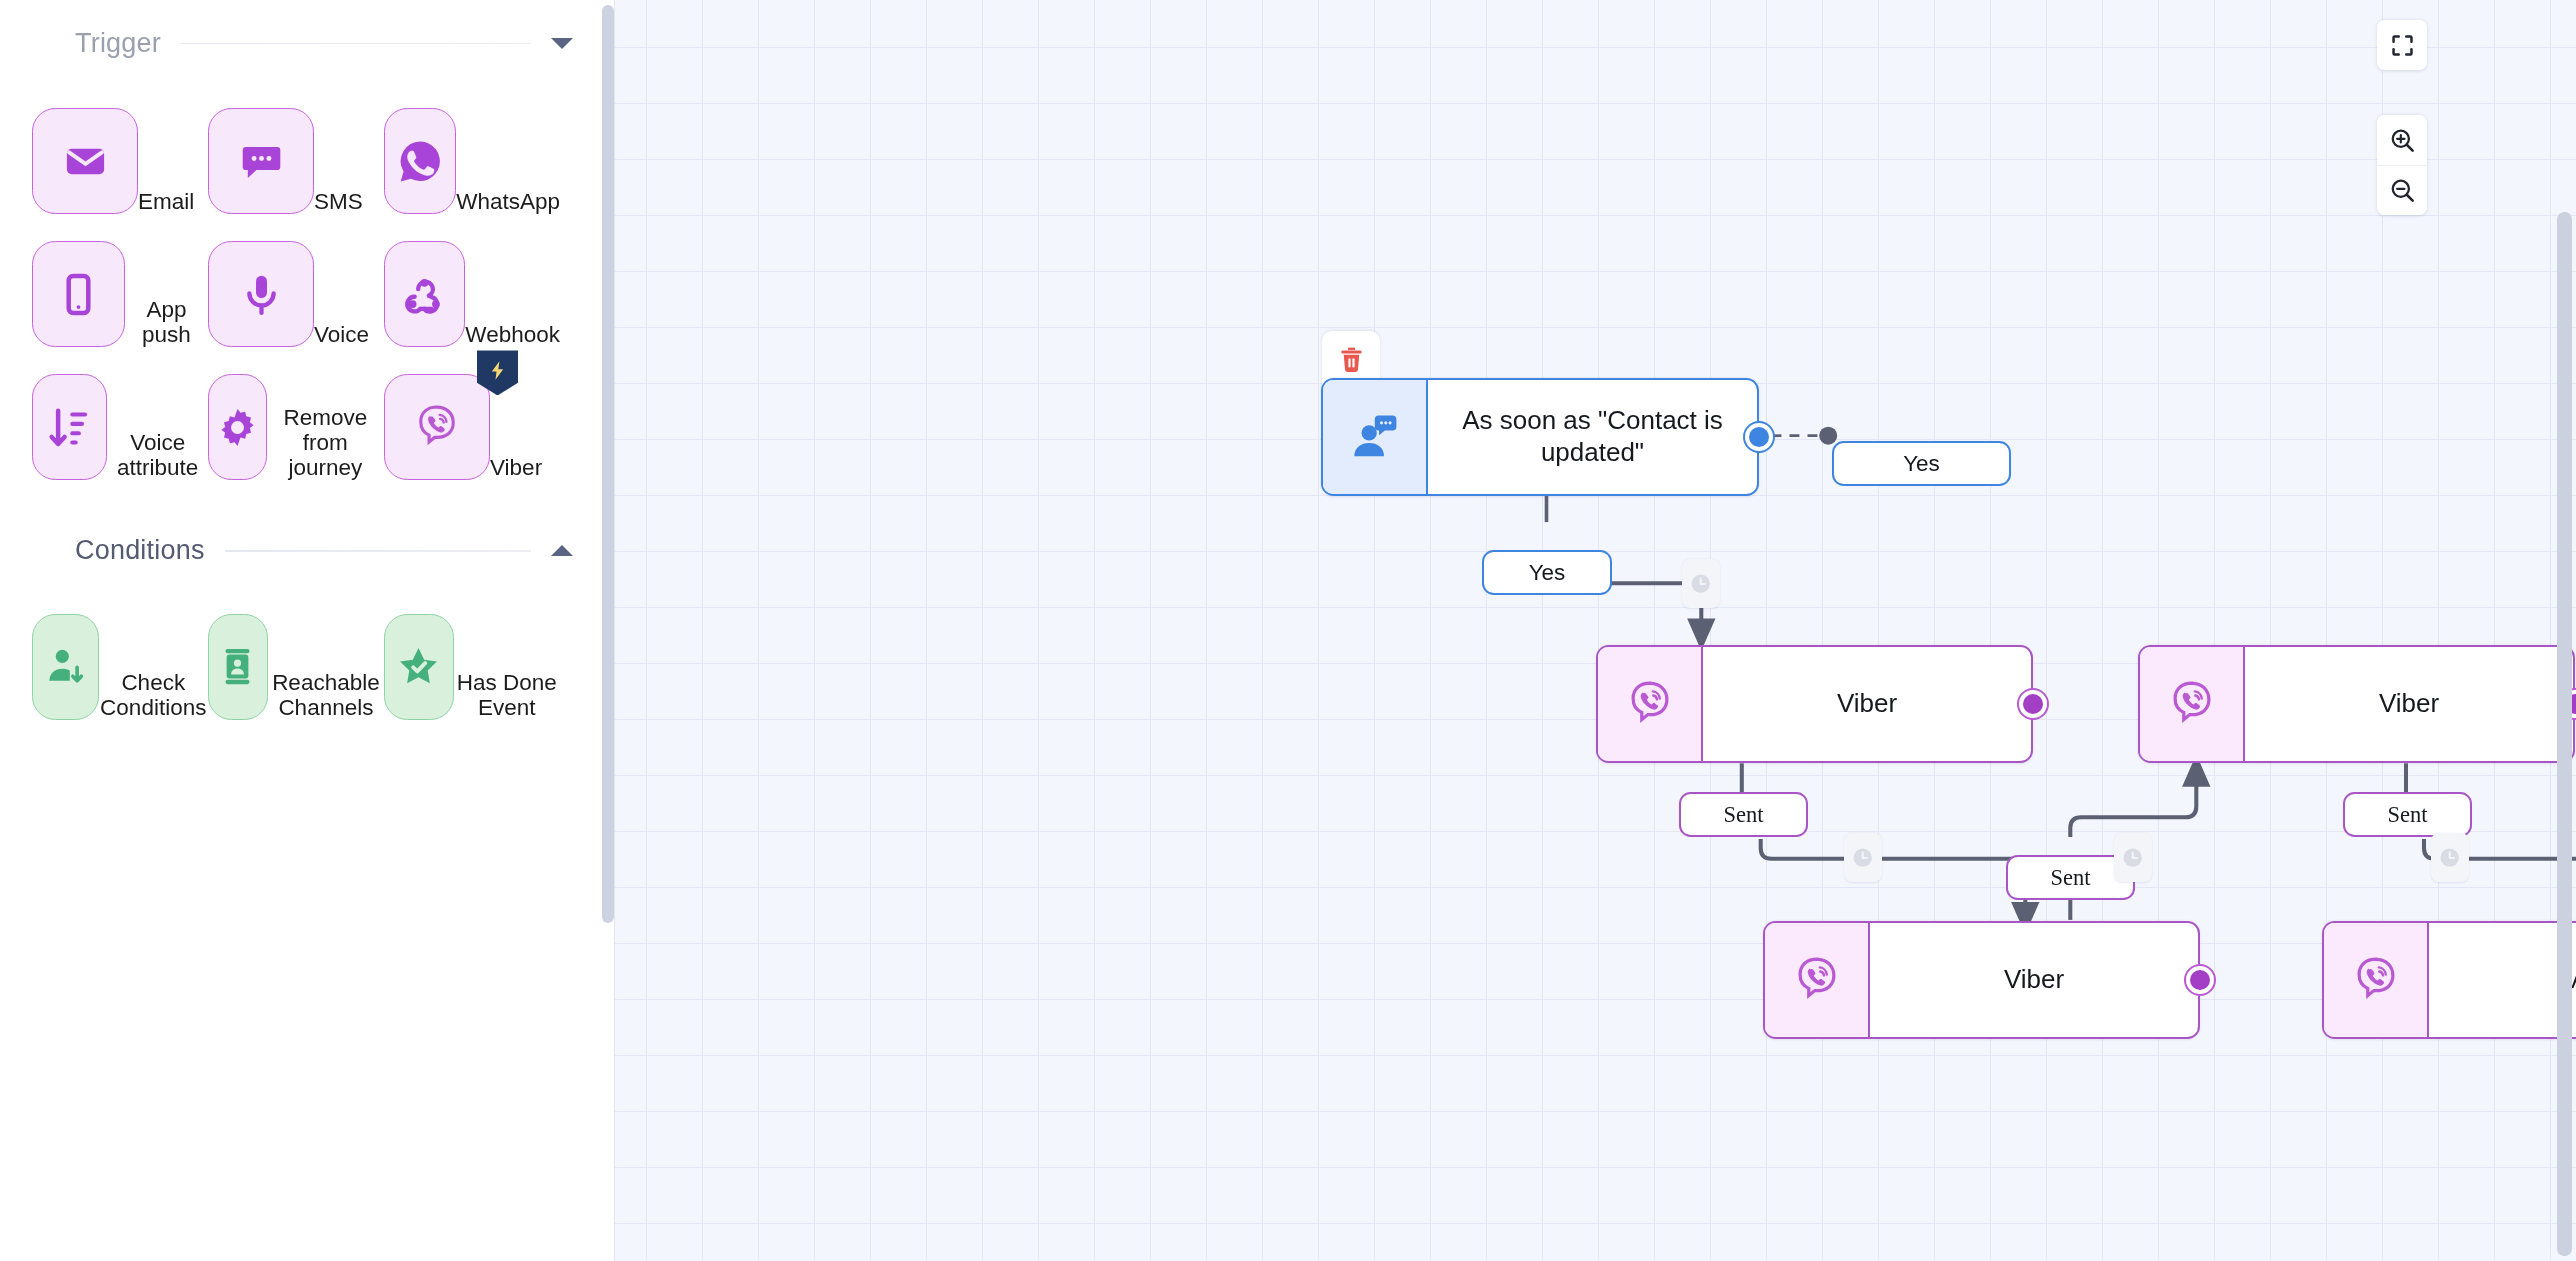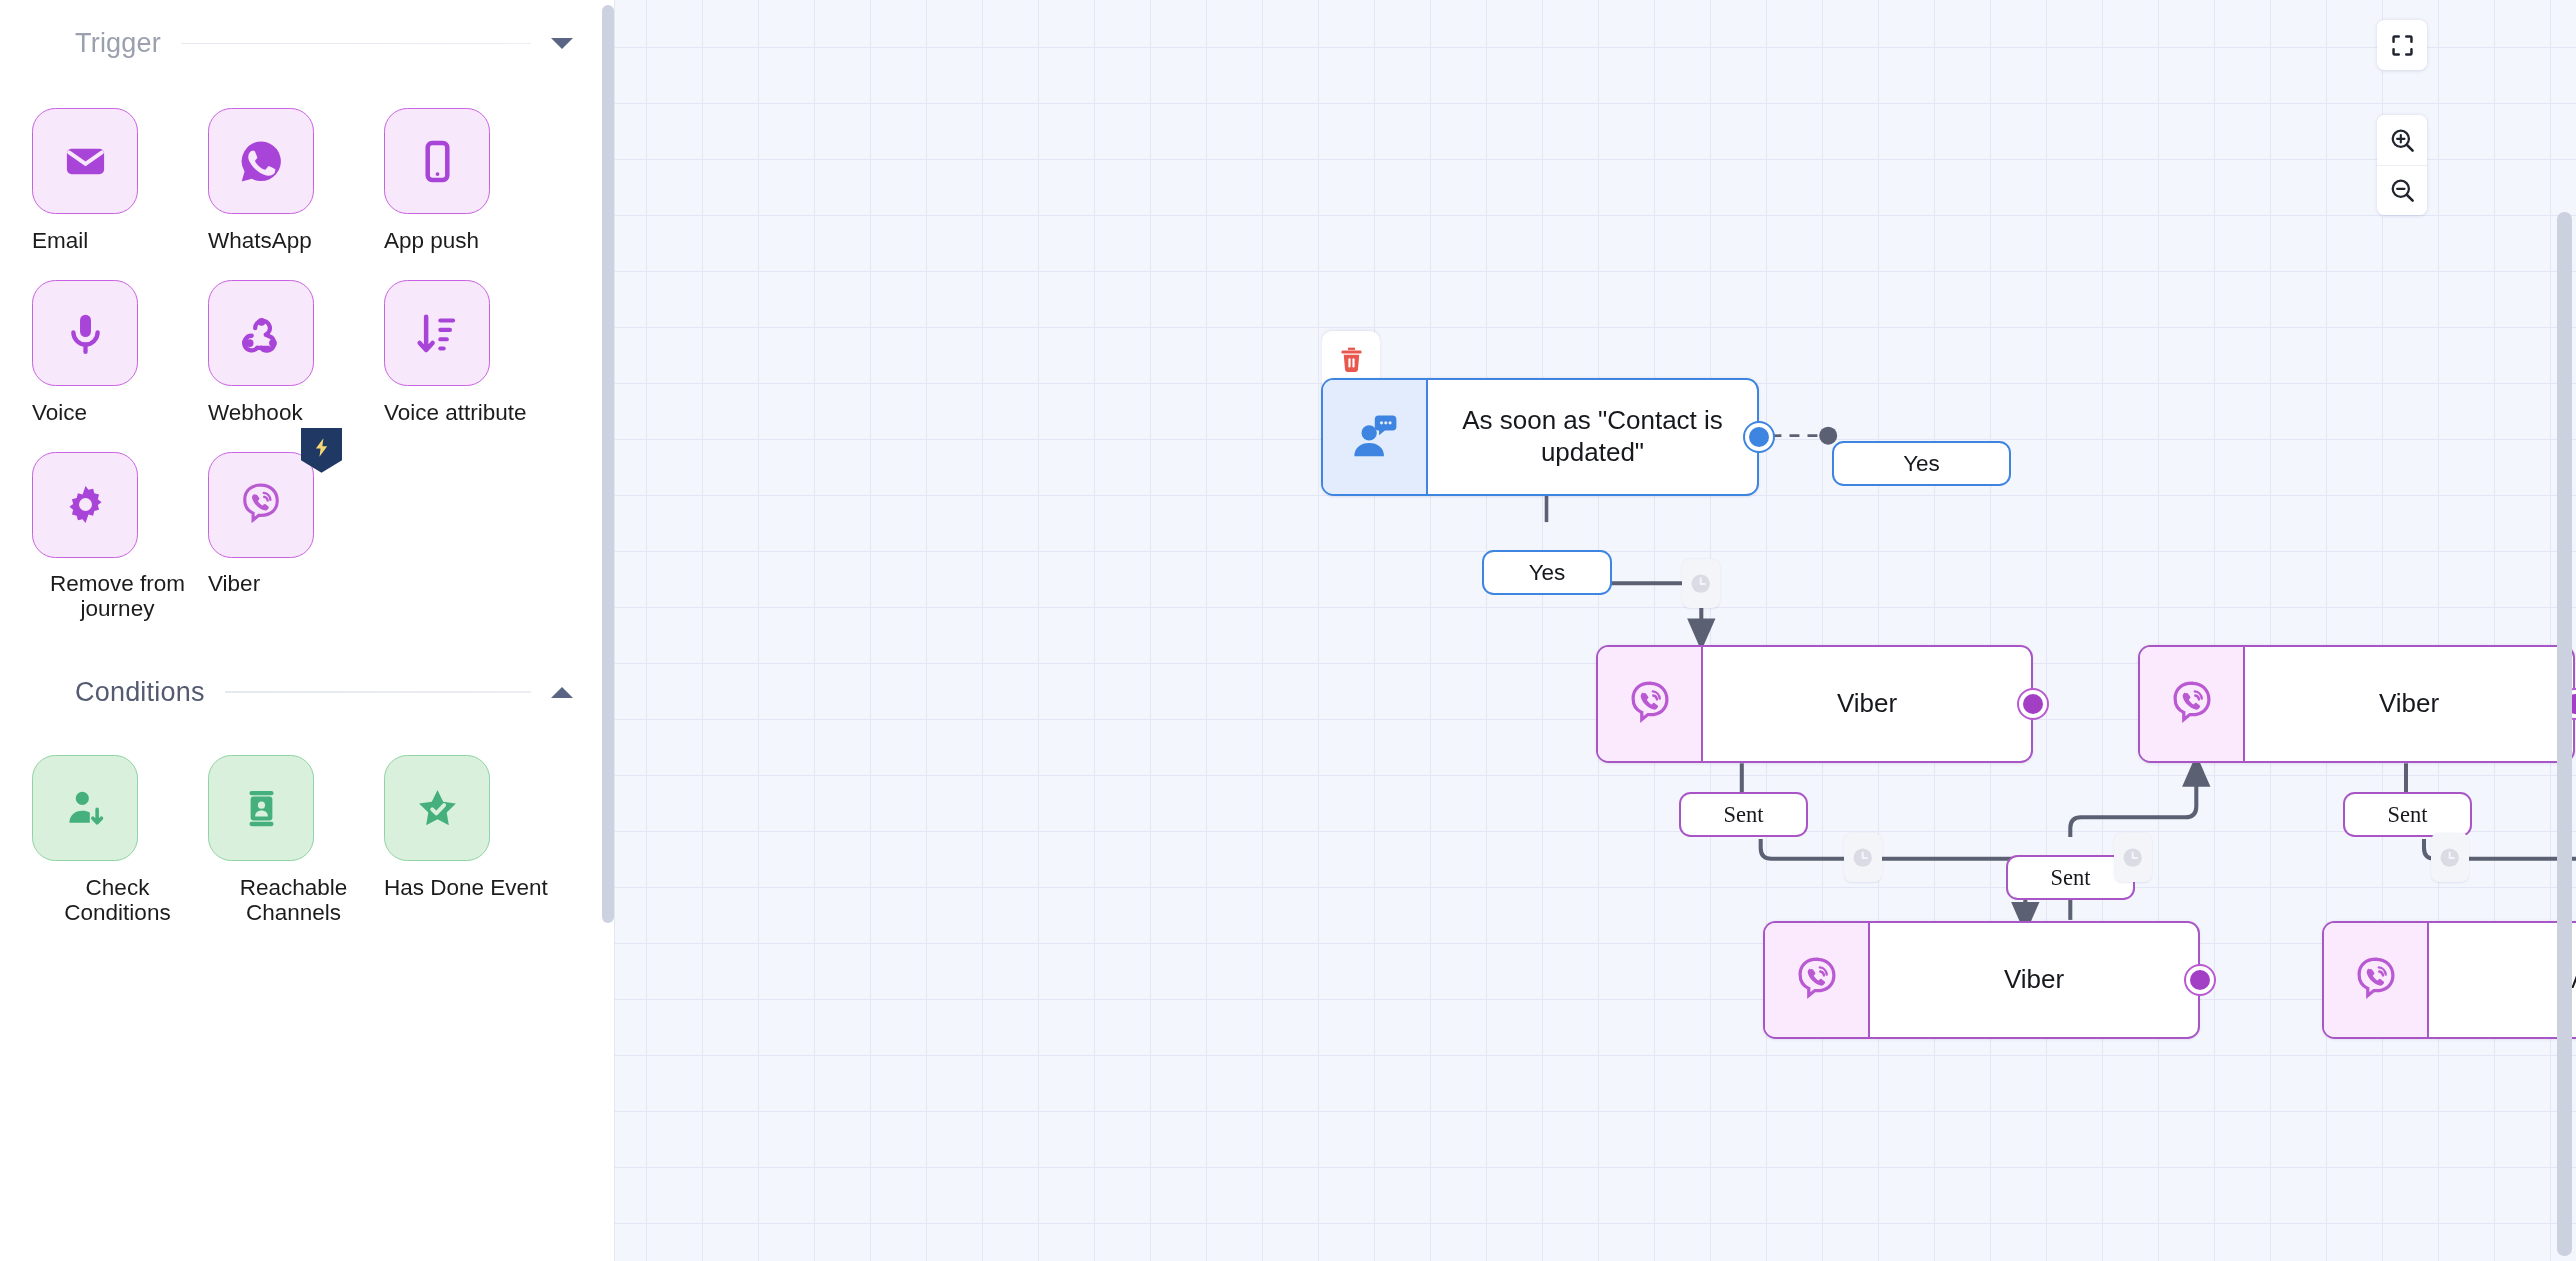--- a/index.html
+++ b/index.html
@@ -51,21 +51,21 @@
     display: grid;
     grid-template-columns: repeat(3, 176px);
     justify-content: start;
     padding-left: 32px;
     row-gap: 0;
   }
   .tile {
     position: relative;
     width: 176px;
     padding-top: 27px;
-    display: flex; flex-direction: column; align-items: flex-start;
+    display: flex; align-items: flex-end;
     cursor: pointer;
     user-select: none;
   }
   .tile-box {
     position: relative;
     width: 106px; height: 106px;
     border-radius: 23.4px;
     display: flex; align-items: center; justify-content: center;
   }
   .tile-box.purple { background: #f8e8fb; border: 1.8px solid #c862e0; }
@@ -222,20 +222,31 @@
         <div class="tile">
           <div class="tile-box purple">
             <svg width="47" height="47" viewBox="0 0 24 24">
               <rect x="2.5" y="5.5" width="19" height="13" rx="2.4" fill="#a845d8"></rect>
               <path d="M3.6 7.3 L12 13.2 L20.4 7.3" stroke="#f8e8fb" stroke-width="2" fill="none" stroke-linecap="round"></path>
             </svg>
           </div>
           <div class="tile-label">Email</div>
         </div>
 
+        <div class="tile">
+          <div class="tile-box purple">
+            <svg width="47" height="47" viewBox="0 0 24 24">
+              <path d="M4 4.6h16a1.6 1.6 0 0 1 1.6 1.6v8.6a1.6 1.6 0 0 1-1.6 1.6H9.4L5 20.4v-4h-1A1.6 1.6 0 0 1 2.4 14.8V6.2A1.6 1.6 0 0 1 4 4.6z" fill="#a845d8"></path>
+              <circle cx="8.2" cy="10.5" r="1.25" fill="#f8e8fb"></circle>
+              <circle cx="12" cy="10.5" r="1.25" fill="#f8e8fb"></circle>
+              <circle cx="15.8" cy="10.5" r="1.25" fill="#f8e8fb"></circle>
+            </svg>
+          </div>
+          <div class="tile-label">SMS</div>
+        </div>
 
         <div class="tile">
           <div class="tile-box purple">
             <svg width="49" height="49" viewBox="0 0 24 24">
               <path d="M12 2.2a9.7 9.7 0 0 0-8.3 14.7L2.3 21.8l5-1.3A9.7 9.7 0 1 0 12 2.2z" fill="#a845d8"></path>
               <path d="M8.9 7.3c-.25-.55-.5-.56-.74-.57h-.63c-.22 0-.57.08-.87.4-.3.33-1.14 1.1-1.14 2.7s1.17 3.13 1.33 3.35c.17.22 2.26 3.6 5.57 4.9 2.75 1.08 3.31.87 3.9.81.6-.05 1.93-.78 2.2-1.54.27-.76.27-1.4.19-1.54-.08-.13-.3-.21-.63-.38-.33-.16-1.93-.95-2.23-1.06-.3-.1-.52-.16-.74.17-.22.32-.85 1.06-1.04 1.28-.19.22-.38.25-.71.08-.33-.16-1.38-.5-2.63-1.62-.97-.86-1.63-1.93-1.82-2.25-.19-.33-.02-.5.15-.67.15-.15.33-.38.49-.57.16-.2.22-.33.33-.55.11-.22.06-.41-.03-.57-.08-.16-.72-1.77-1.01-2.42z" fill="#f8e8fb"></path>
             </svg>
           </div>
           <div class="tile-label">WhatsApp</div>
         </div>

